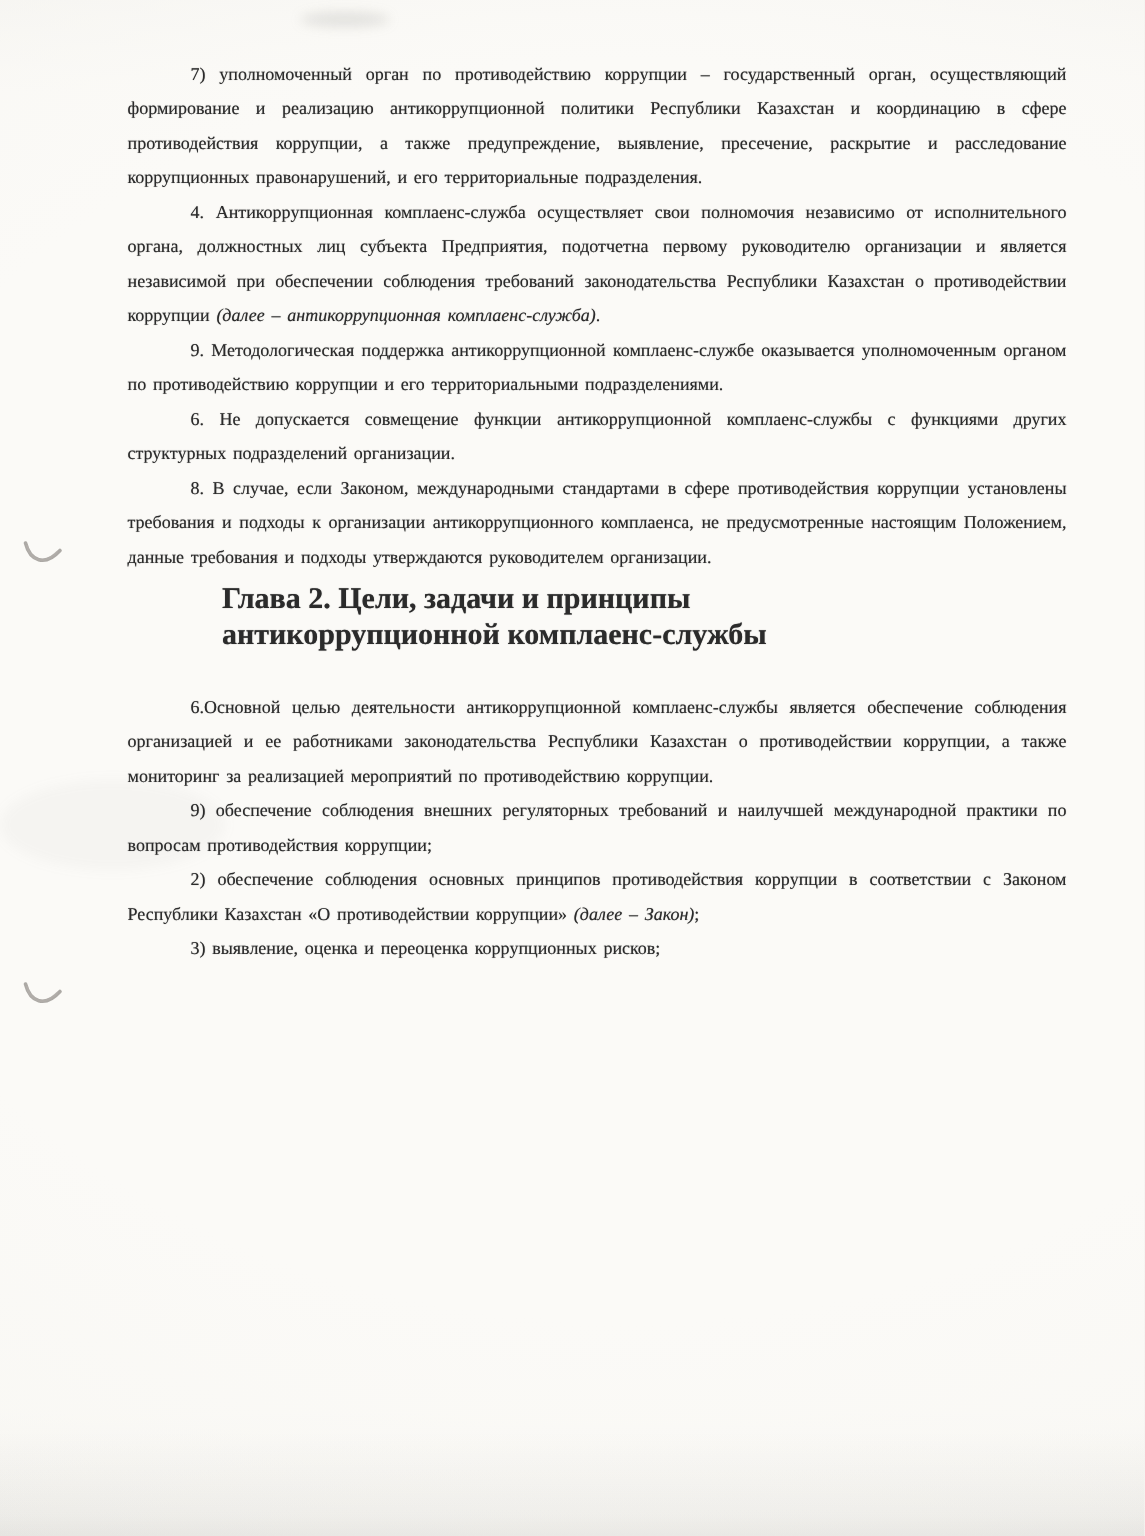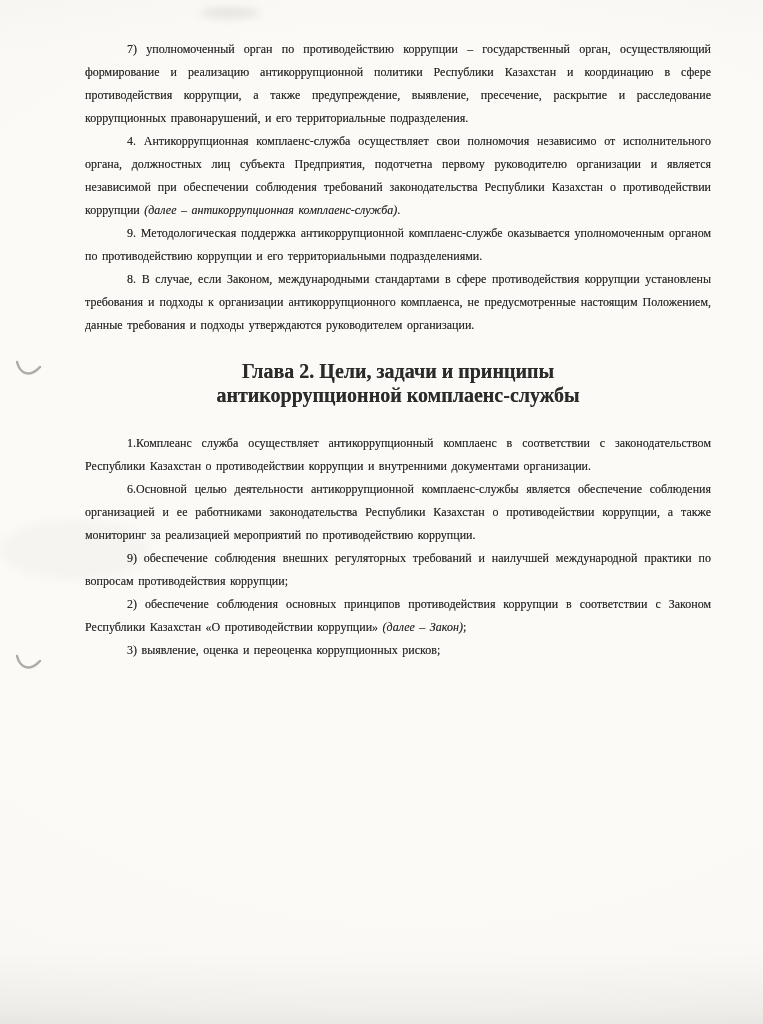--- a/index.html
+++ b/index.html
@@ -62,24 +62,24 @@
     line-height: 23px;
     text-align: justify;
     text-indent: 42px;
     word-spacing: 1.5px;
     text-shadow: 0 0 0.6px rgba(43,43,43,0.6);
   }
   .heading {
     font-size: 20px;
     line-height: 24px;
     font-weight: bold;
-    text-align: center;
+    text-align: left;
     text-indent: 0;
     max-width: 500px;
-    margin: 22px auto 25px auto;
+    margin: 4px auto 25px auto;
     text-shadow: 0 0 0.6px rgba(43,43,43,0.7);
   }
   .italic { font-style: italic; margin-top: 45px; }
 </style>
 </head>
 <body>
 
 <div class="page">
   <div class="smudge smudge-top"></div>
   <div class="smudge smudge-mid-left"></div>
@@ -94,26 +94,26 @@
   </svg>
 
   <div class="doc">
 
     <p class="para"><span>7) уполномоченный орган по противодействию коррупции – государственный орган, осуществляющий формирование и реализацию антикоррупционной политики Республики Казахстан и координацию в сфере противодействия коррупции, а также предупреждение, выявление, пресечение, раскрытие и расследование коррупционных правонарушений, и его территориальные подразделения.</span></p>
 
     <p class="para"><span>4. Антикоррупционная комплаенс-служба осуществляет свои полномочия независимо от исполнительного органа, должностных лиц субъекта Предприятия, подотчетна первому руководителю организации и является независимой при обеспечении соблюдения требований законодательства Республики Казахстан о противодействии коррупции </span><span class="italic">(далее – антикоррупционная комплаенс-служба)</span><span>.</span></p>
 
     <p class="para"><span>9. Методологическая поддержка антикоррупционной комплаенс-службе оказывается уполномоченным органом по противодействию коррупции и его территориальными подразделениями.</span></p>
 
+    <p class="para"><span>6. Не допускается совмещение функции антикоррупционной комплаенс-службы с функциями других структурных подразделений организации.</span></p>
 
     <p class="para"><span>8. В случае, если Законом, международными стандартами в сфере противодействия коррупции установлены требования и подходы к организации антикоррупционного комплаенса, не предусмотренные настоящим Положением, данные требования и подходы утверждаются руководителем организации.</span></p>
 
     <h2 class="heading"><span>Глава 2. Цели, задачи и принципы антикоррупционной комплаенс-службы</span></h2>
 
-    <p class="para"><span>1.Комплеанс служба осуществляет антикоррупционный комплаенс в соответствии с законодательством Республики Казахстан о противодействии коррупции и внутренними документами организации.</span></p>
 
     <p class="para"><span>6.Основной целью деятельности антикоррупционной комплаенс-службы является обеспечение соблюдения организацией и ее работниками законодательства Республики Казахстан о противодействии коррупции, а также мониторинг за реализацией мероприятий по противодействию коррупции.</span></p>
 
 
     <p class="para"><span>9) обеспечение соблюдения внешних регуляторных требований и наилучшей международной практики по вопросам противодействия коррупции;</span></p>
 
     <p class="para"><span>2) обеспечение соблюдения основных принципов противодействия коррупции в соответствии с Законом Республики Казахстан «О противодействии коррупции» </span><span class="italic">(далее – Закон)</span><span>;</span></p>
 
     <p class="para"><span>3) выявление, оценка и переоценка коррупционных рисков;</span></p>
 

